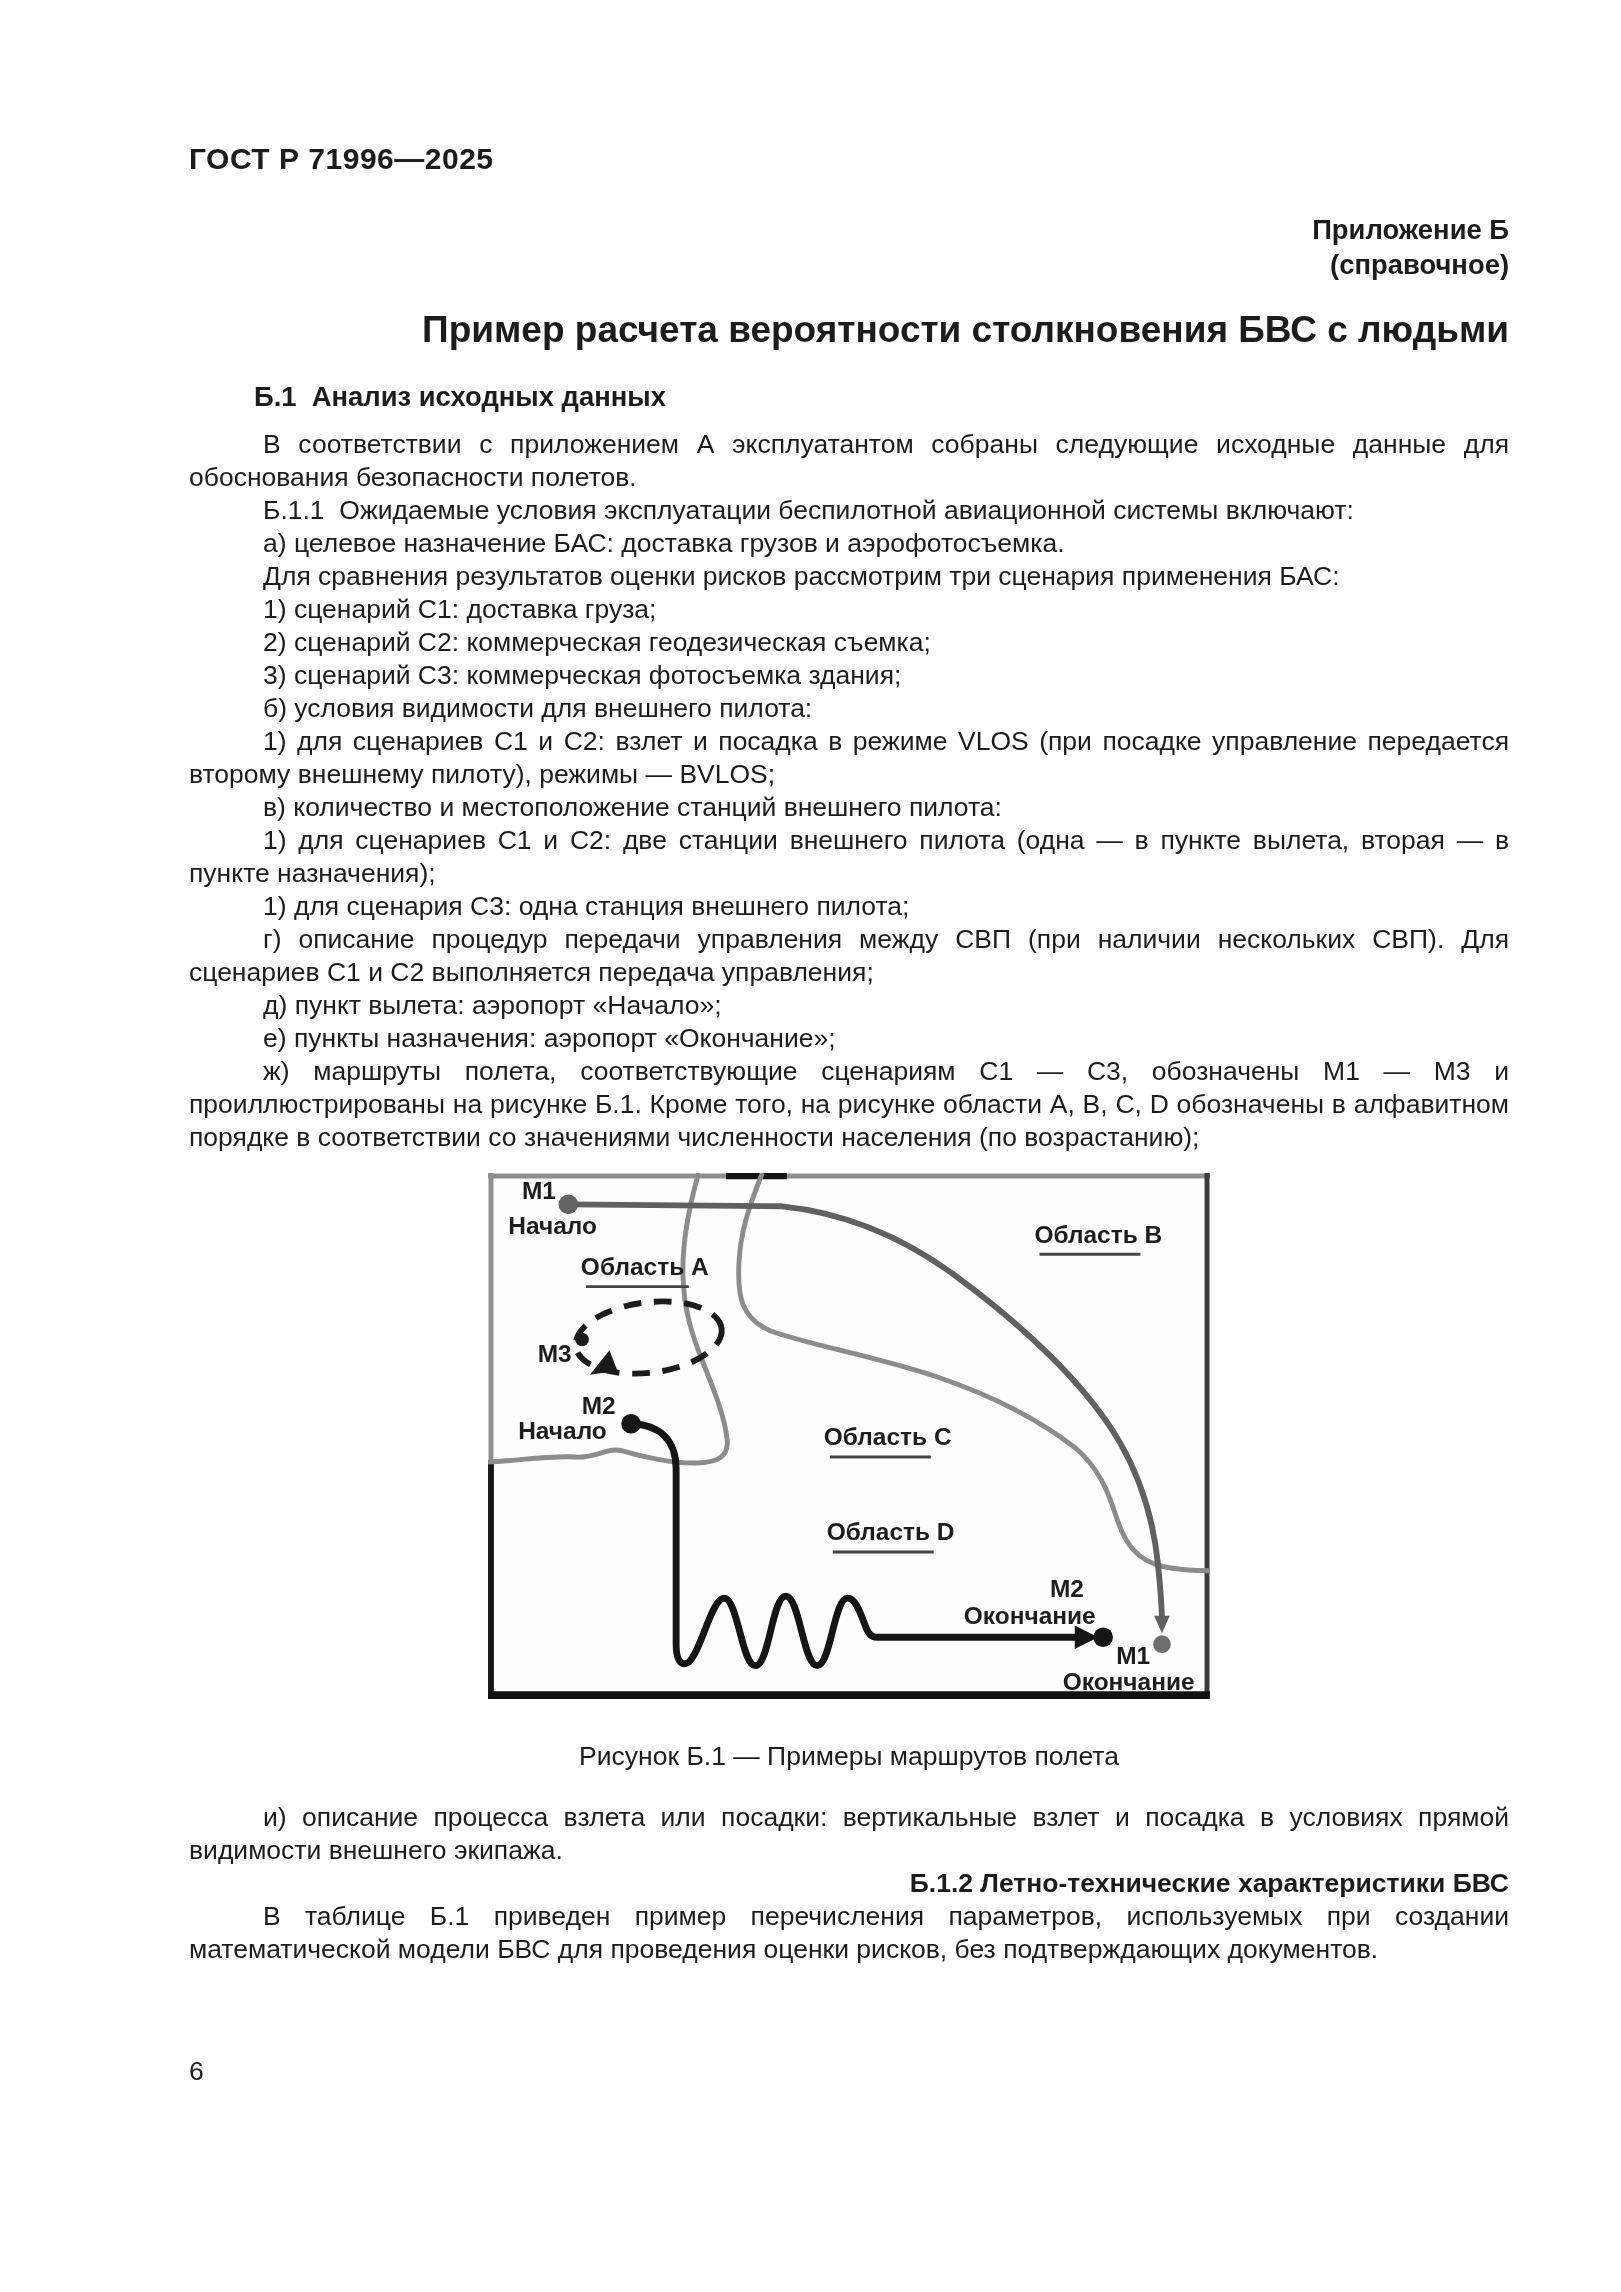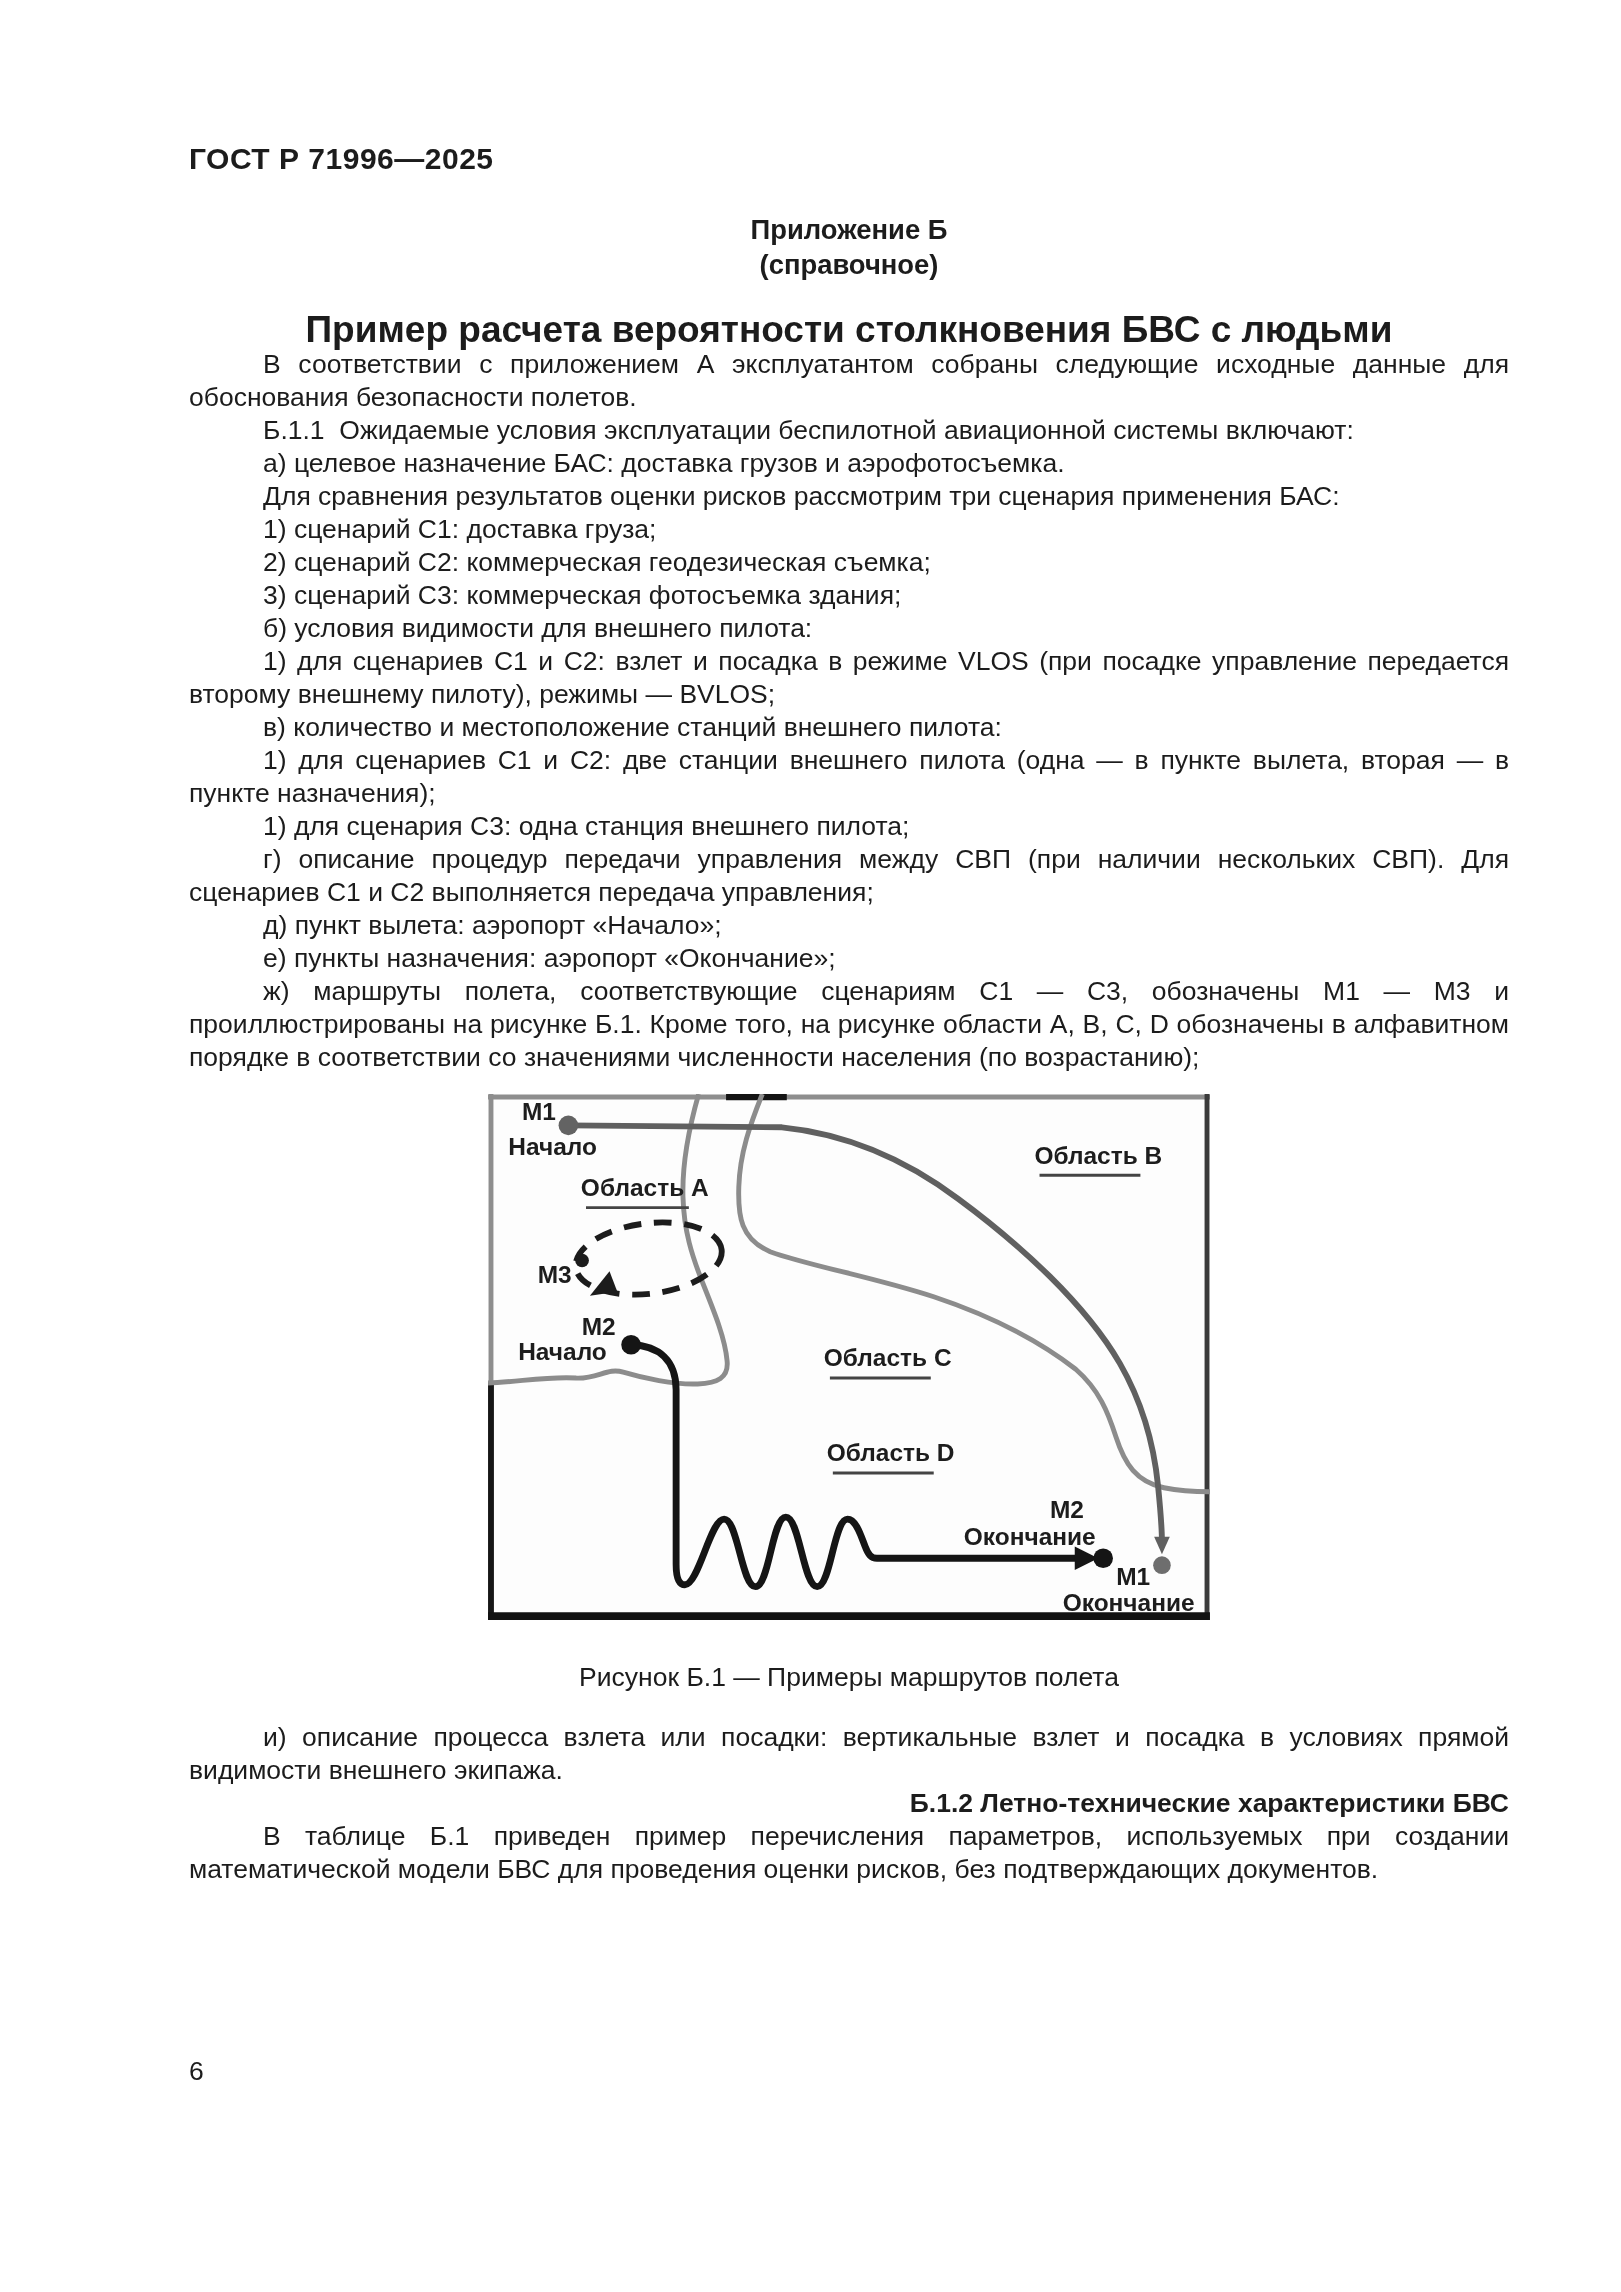--- a/index.html
+++ b/index.html
@@ -15,21 +15,21 @@
     overflow: hidden;
   }
   .doc-header {
     font-size: 30px;
     font-weight: bold;
     line-height: 33px;
     letter-spacing: 0.5px;
     margin-bottom: 37px;
     white-space: pre;
   }
-  .centered { text-align: center; }
+  .centered { text-align: right; }
   .app-label, .app-note {
     font-weight: bold;
     font-size: 27.4px;
     line-height: 35px;
     white-space: pre-wrap;
   }
   .doc-title {
     font-weight: bold;
     font-size: 37px;
     line-height: 37px;
@@ -87,20 +87,21 @@
 
 <div class="page">
 
   <div class="doc-header">ГОСТ Р 71996—2025</div>
 
   <div class="centered app-label">Приложение Б</div>
   <div class="centered app-note">(справочное)</div>
 
   <div class="centered doc-title">Пример расчета вероятности столкновения БВС с людьми</div>
 
+  <div class="section-heading">Б.1&nbsp; Анализ исходных данных</div>
 
   <div class="body-text">
     <p>В соответствии с приложением А эксплуатантом собраны следующие исходные данные для обоснования безопасности полетов.</p>
     <p>Б.1.1&nbsp; Ожидаемые условия эксплуатации беспилотной авиационной системы включают:</p>
     <p>а) целевое назначение БАС: доставка грузов и аэрофотосъемка.</p>
     <p>Для сравнения результатов оценки рисков рассмотрим три сценария применения БАС:</p>
     <p>1) сценарий С1: доставка груза;</p>
     <p>2) сценарий С2: коммерческая геодезическая съемка;</p>
     <p>3) сценарий С3: коммерческая фотосъемка здания;</p>
     <p>б) условия видимости для внешнего пилота:</p>

